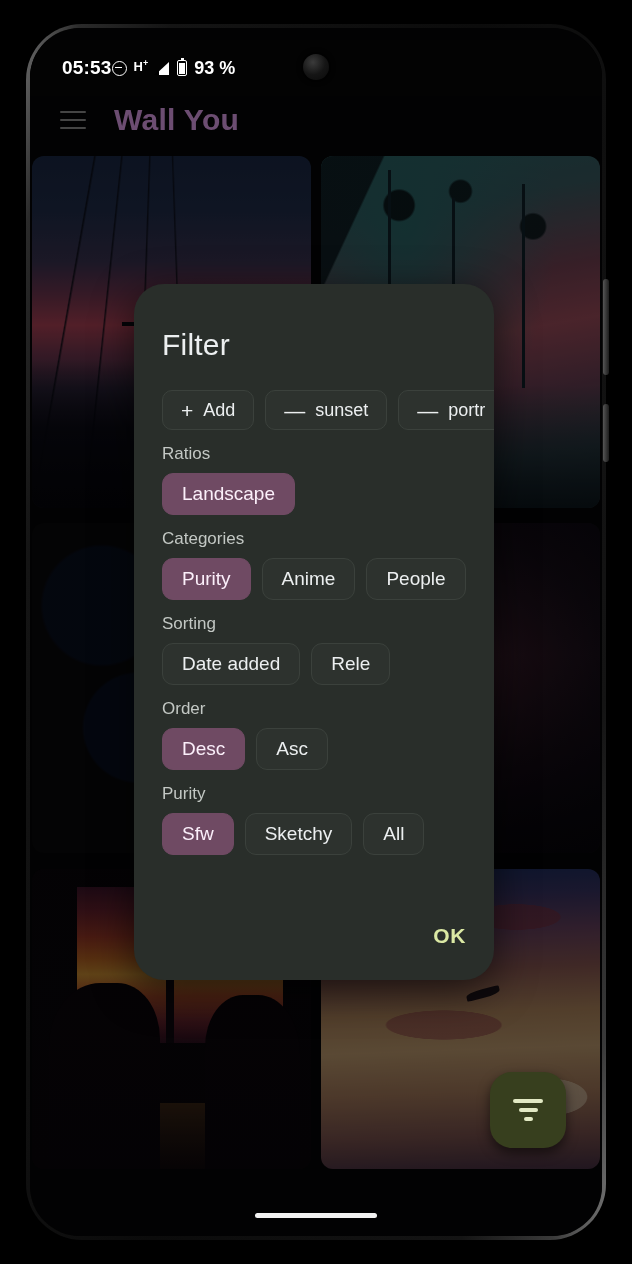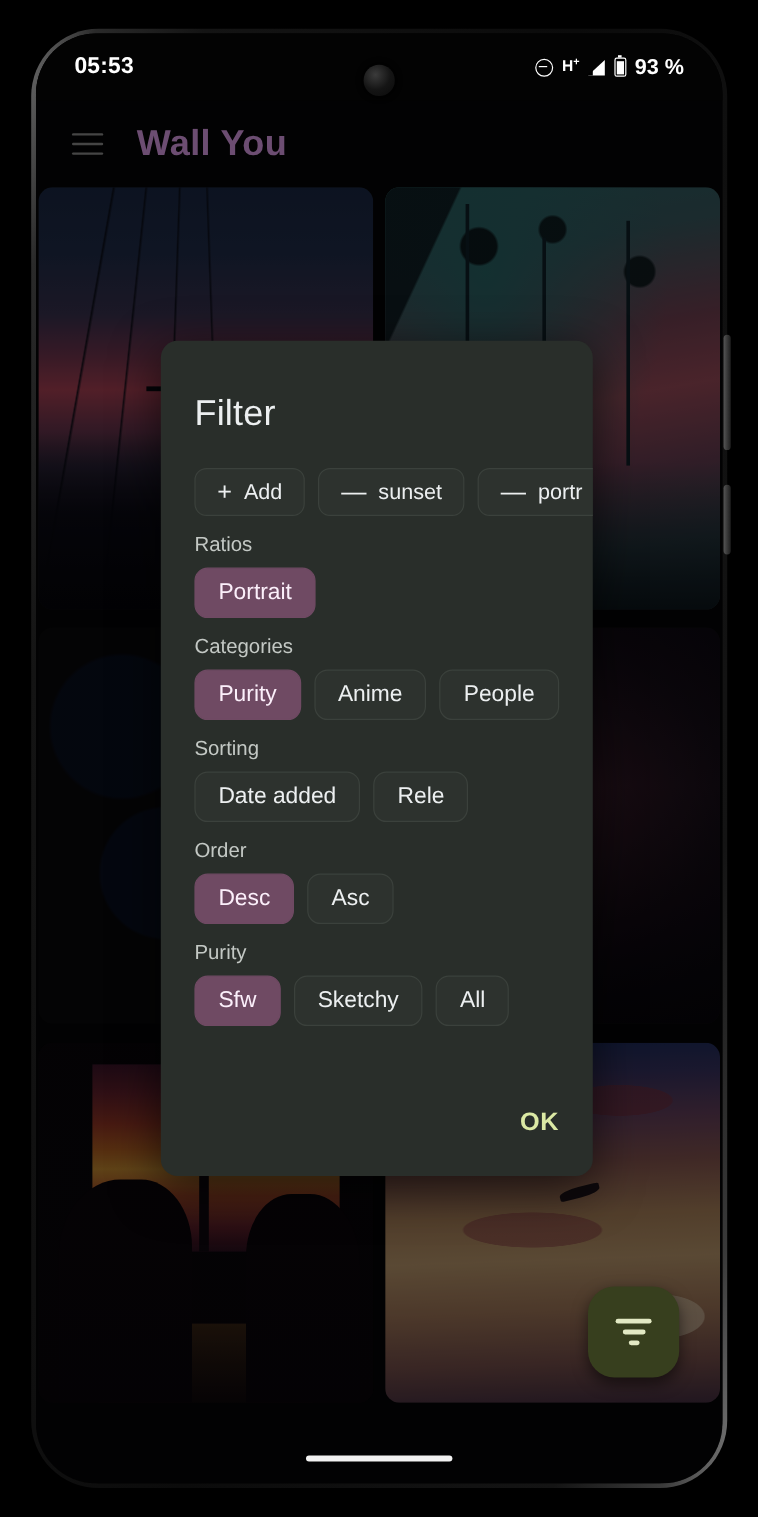--- a/index.html
+++ b/index.html
@@ -27,22 +27,22 @@
   .side-button.pwr { top:380px; height:58px; }
 
   
   .screen {
     position:absolute; left:30px; top:28px; width:572px; height:1208px;
     border-radius:50px; overflow:hidden; background:#060607;
   }
 
   
   .status-bar {
-    position:absolute; left:0; top:0; width:572px; height:56px;
-    display:flex; align-items:center; justify-content:space-between;
+    position:absolute; left:0; top:12px; width:572px; height:56px;
+    display:flex; align-items:center; justify-content:flex-start;
     padding:0 32px; color:#fff; z-index:30; background:#030303;
   }
   .status-time { font-size:19px; font-weight:bold; letter-spacing:.2px; }
   .status-right { display:flex; align-items:center; gap:7px; }
   .dnd-icon { width:15px; height:15px; border:1.8px solid #fff; border-radius:50%; position:relative; }
   .dnd-icon::after { content:""; position:absolute; left:2px; top:5px; width:7px; height:1.8px; background:#fff; }
   .net-label { font-size:13px; font-weight:bold; position:relative; top:-2px; }
   .net-label sup { font-size:9px; }
   .sig-icon { width:15px; height:14px; position:relative; }
   .sig-icon::before {
@@ -213,21 +213,21 @@
   
   .nav-bar { position:absolute; left:0; bottom:0; width:572px; height:44px; z-index:14; }
   .nav-pill {
     position:absolute; left:50%; transform:translateX(-50%); bottom:18px;
     width:122px; height:5px; border-radius:3px; background:#f2f2f2;
   }
 
   
   .dialog {
     position:absolute; left:104px; top:256px; width:360px; height:696px;
-    background:#292e2a; border-radius:14px; z-index:20; overflow:hidden;
+    background:#292e2a; border-radius:30px; z-index:20; overflow:hidden;
     box-shadow:0 10px 40px rgba(0,0,0,.6);
   }
   .dialog-title {
     font-size:30px; color:#eceff0; font-weight:400; padding:44px 0 0 28px; letter-spacing:.2px;
   }
   .tag-row {
     display:flex; gap:11px; padding:28px 0 0 28px; white-space:nowrap;
   }
   .tag-chip {
     display:inline-flex; align-items:center; gap:10px;
@@ -347,21 +347,21 @@
         </div>
         <div class="tag-chip">
           <span class="glyph">—</span>
           <span>portr</span>
         </div>
       </div>
 
       <div class="section">
         <div class="section-label">Ratios</div>
         <div class="chip-row">
-          <div class="chip selected">Portrait</div>
+          <div class="chip selected">Landscape</div>
         </div>
       </div>
 
       <div class="section">
         <div class="section-label">Categories</div>
         <div class="chip-row">
           <div class="chip selected">Purity</div>
           <div class="chip">Anime</div>
           <div class="chip">People</div>
         </div>

